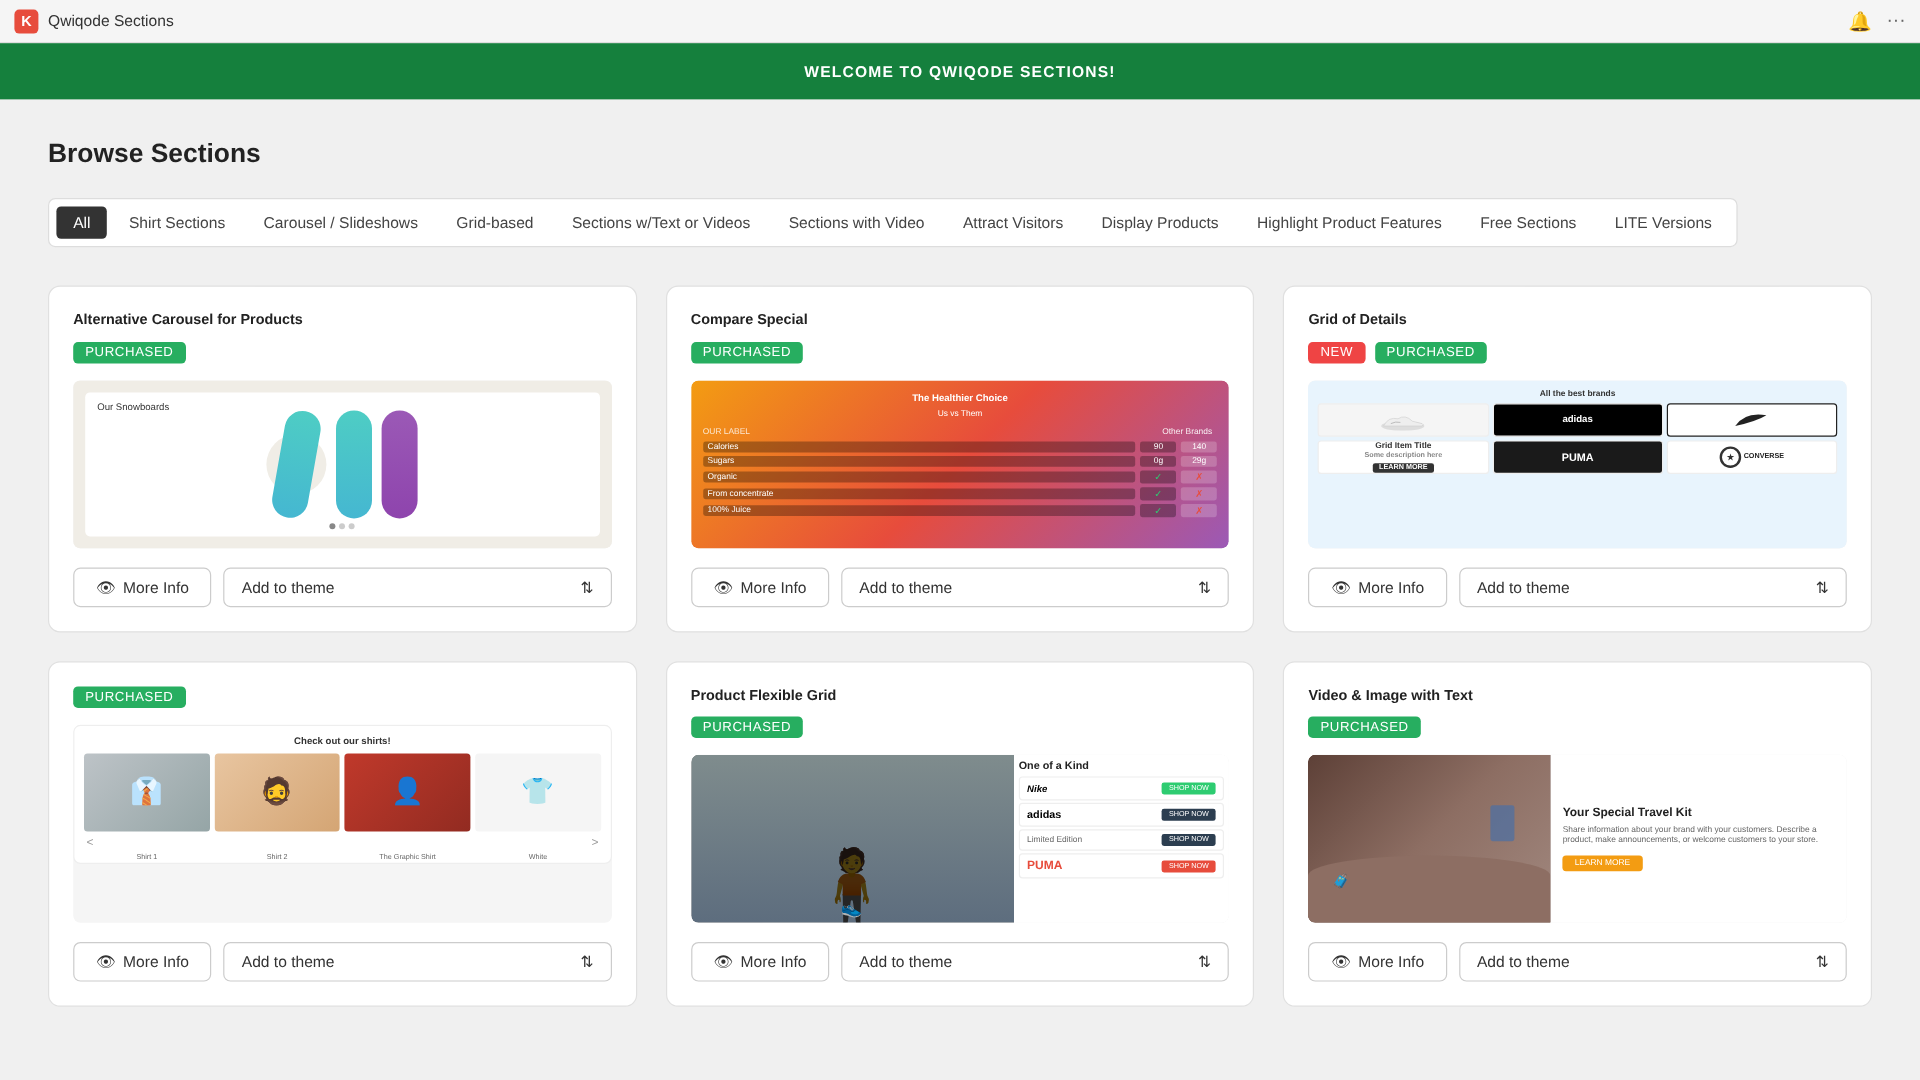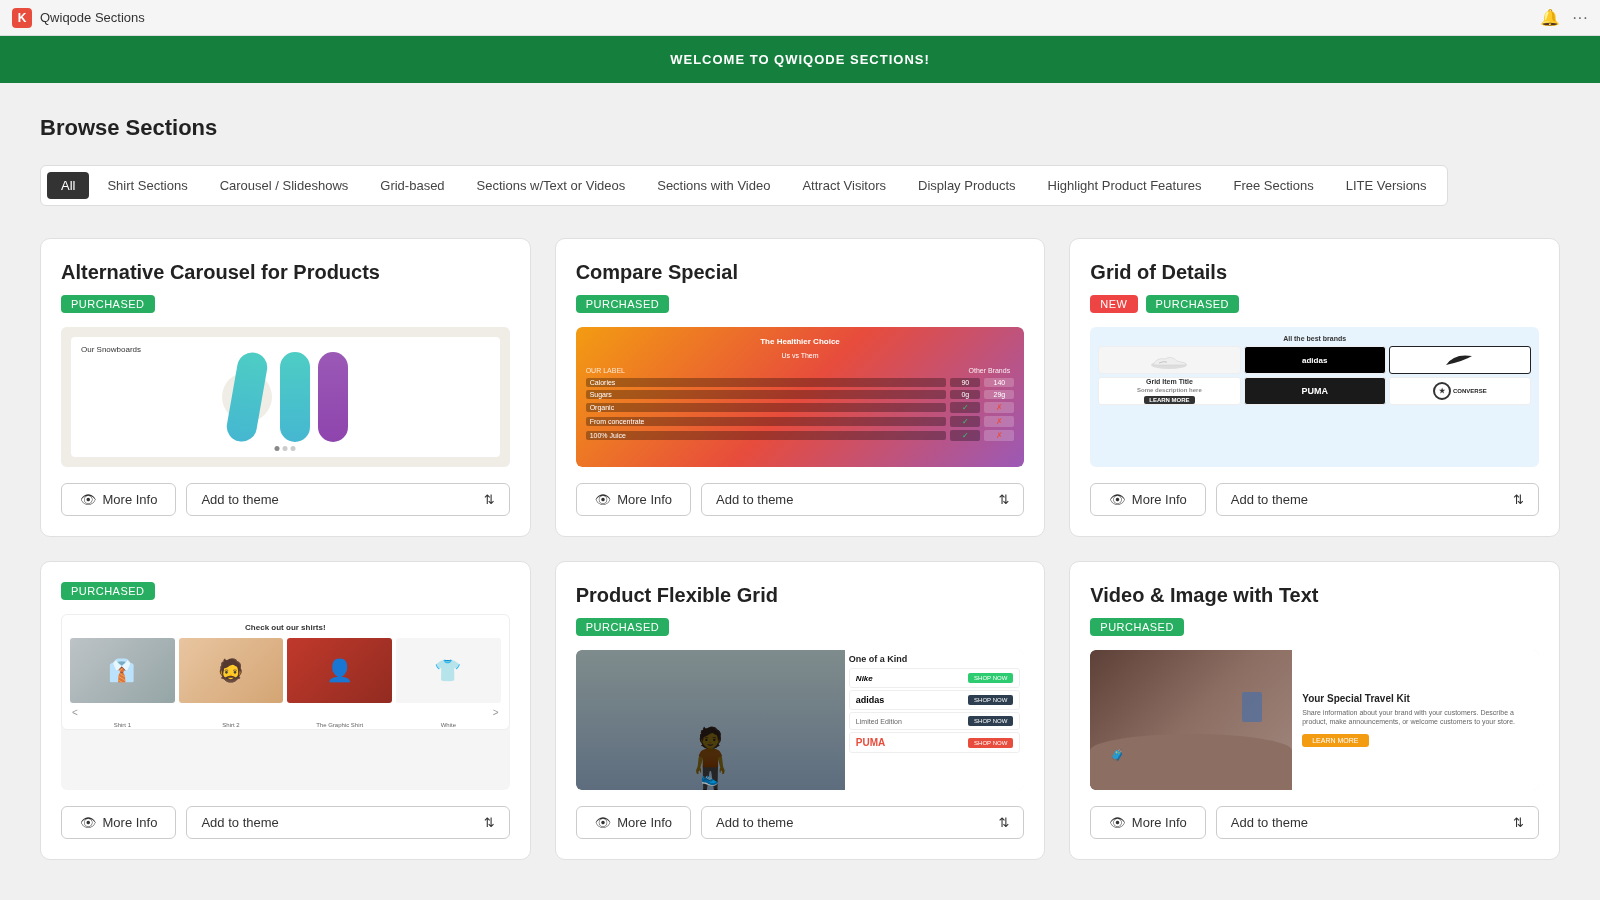--- a/index.html
+++ b/index.html
@@ -88,21 +88,21 @@
     .card {
       background: white;
       border-radius: 10px;
       border: 1px solid #e0e0e0;
       padding: 20px;
       display: flex;
       flex-direction: column;
     }
 
     .card-title {
-      font-size: 20px;
+      font-size: 12px;
       font-weight: 600;
       color: #222;
       margin-bottom: 10px;
       line-height: 1.3;
     }
 
     .badges { display: flex; gap: 8px; margin-bottom: 14px; flex-wrap: wrap; }
 
     .badge {
       padding: 3px 10px;

